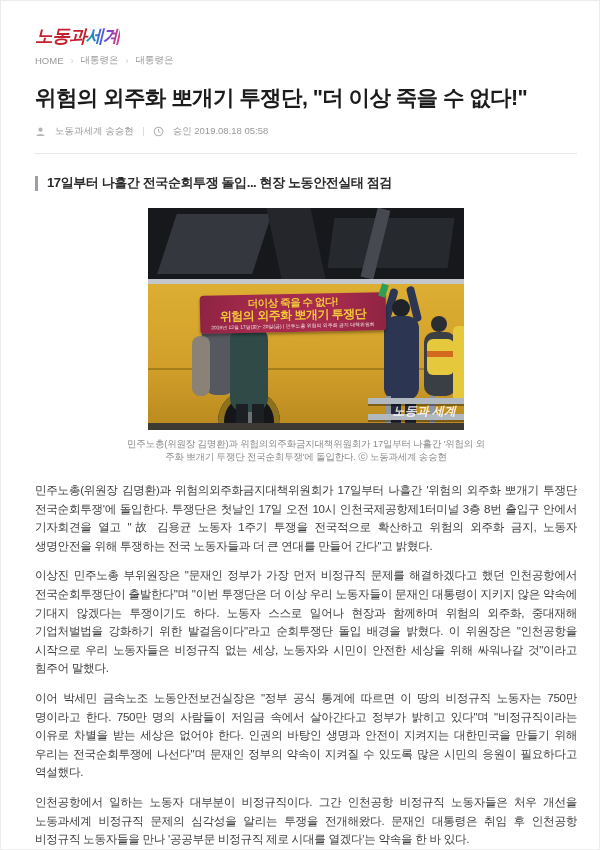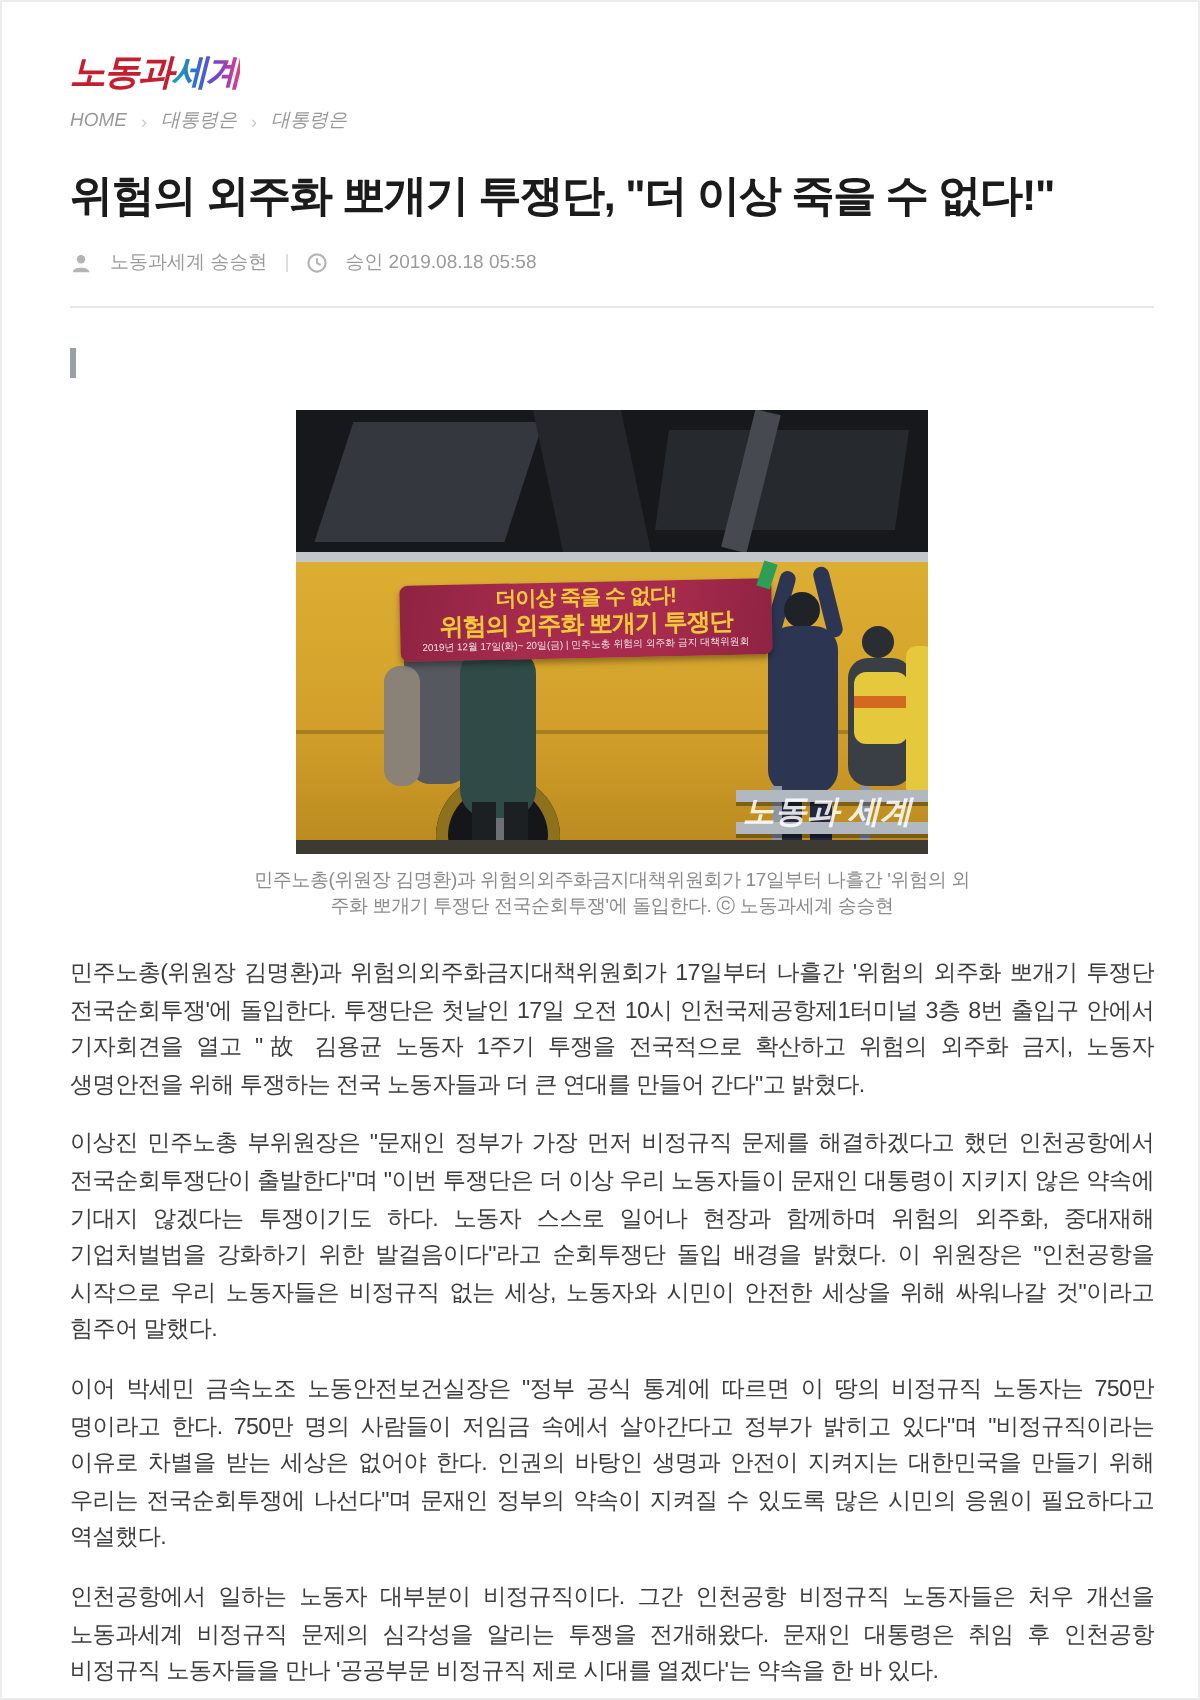--- a/index.html
+++ b/index.html
@@ -8,21 +8,21 @@
         border:1px solid #ececec;box-sizing:border-box;overflow:hidden;padding-left:12px;}
   .inner{padding:26px 22px 0 22px;}
 
   
   .logo{font-weight:bold;font-size:18px;letter-spacing:-1px;cursor:pointer;line-height:18px;}
   .logo .lr{color:#c41f2e;font-style:italic;font-weight:800;}
   .logo .lg{font-style:italic;font-weight:800;
             background:linear-gradient(90deg,#16a7a0,#2f6fd6,#7a3fd1,#e0407e);
             -webkit-background-clip:text;background-clip:text;color:transparent;}
   .breadcrumb{margin-top:9px;font-size:9.5px;color:#999;display:flex;gap:7px;align-items:center;}
-  .breadcrumb a{color:#999;text-decoration:none;cursor:pointer;font-style:italic;}
+  .breadcrumb a{color:#999;text-decoration:none;cursor:pointer;}
   .breadcrumb .sep{color:#c9c9c9;font-size:9px;}
 
   
   h1.title{margin:17px 0 0 0;font-size:21.5px;line-height:28px;font-weight:800;color:#1b1b1b;letter-spacing:-0.6px;}
   .byline{margin-top:13px;display:flex;align-items:center;gap:9px;font-size:9.5px;color:#9a9a9a;}
   .byline .ic{display:inline-flex;width:11px;height:11px;}
   .byline .divider{width:1px;height:9px;background:#ddd;}
   hr.rule{border:none;border-top:1px solid #e7e7e7;margin:15px 0 0 0;}
 
   
@@ -54,21 +54,21 @@
   .bn2{color:#f3c93a;font-weight:800;font-size:12px;letter-spacing:-0.5px;line-height:13px;}
   .bn3{color:#f2e3e7;font-size:6px;line-height:6px;transform:scale(.82);white-space:nowrap;}
   .green-bit{position:absolute;left:232px;top:76px;width:7px;height:13px;background:#2e9e57;transform:rotate(18deg);}
   .ph-people{position:absolute;left:0;top:0;}
   .ph-fence{position:absolute;right:0;top:188px;width:96px;height:34px;}
   .fence-bar{position:absolute;left:0;width:100%;height:6px;background:#b2b8bf;box-shadow:0 2px 0 rgba(0,0,0,.35);}
   .fb1{top:2px;} .fb2{top:18px;}
   .fence-post{position:absolute;top:0;width:5px;height:34px;background:#8f969e;}
   .fp1{left:18px;} .fp2{left:62px;}
   .ph-watermark{position:absolute;right:8px;bottom:10px;color:rgba(255,255,255,.85);
-                font-size:16px;font-weight:800;font-style:italic;letter-spacing:0;}
+                font-size:12px;font-weight:800;font-style:italic;letter-spacing:0;}
   figcaption{margin:8px auto 0 auto;max-width:358px;text-align:center;
              font-size:9.5px;line-height:12.5px;color:#8b8b8b;letter-spacing:-0.2px;}
 
   
   .article-body{margin-top:18px;}
   .article-body p{margin:0 0 11px 0;font-size:11.6px;line-height:18.6px;color:#3d3d3d;
                   letter-spacing:-0.3px;text-align:justify;word-break:keep-all;}
 </style>
 </head>
 <body>
@@ -106,20 +106,21 @@
             <path d="M6 3.4 V6 L8 7.2" fill="none" stroke="#b5b5b5" stroke-width="1.1"></path>
           </svg>
       </span>
       <span>승인 2019.08.18 05:58</span>
     </div>
 
     <hr class="rule">
 
     <div class="subhead">
       <span class="bar"></span>
+      <span class="txt">17일부터 나흘간 전국순회투쟁 돌입... 현장 노동안전실태 점검</span>
     </div>
 
     <figure>
       <div class="photo">
         <div class="ph-windows">
           <div class="refl1"></div>
             <div class="refl2"></div>
             <div class="refl3"></div>
             <div class="refl4"></div>
         </div>

